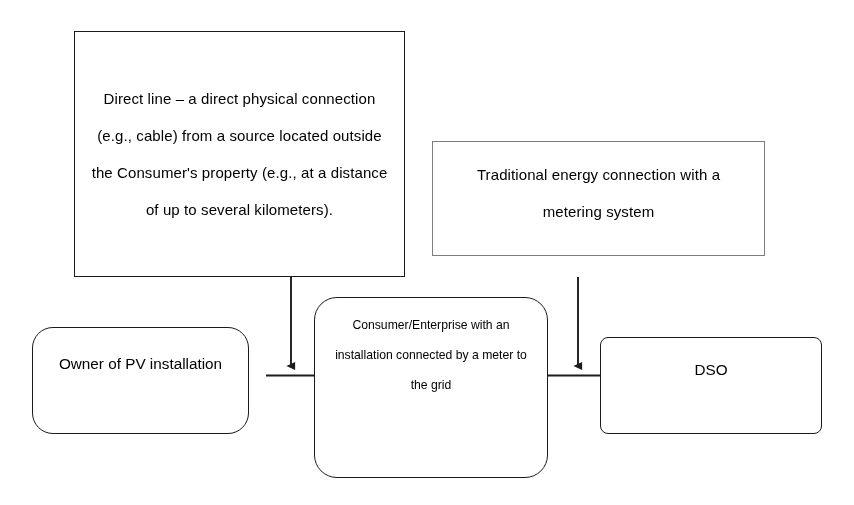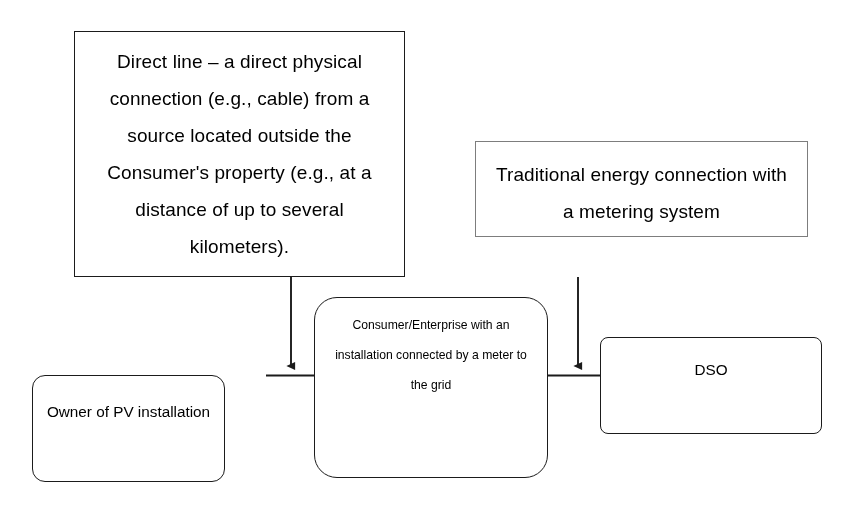--- a/index.html
+++ b/index.html
@@ -37,21 +37,21 @@
   
   .rect-note {
     border: 1.6px solid #1b1b1b;
     align-items: center;
   }
   .rect-note.light {
     border: 1.4px solid #7d7d7d;
     align-items: flex-start;
   }
   .rect-note .txt {
-    font-size: 19px;
+    font-size: 15px;
     line-height: 37px;
     letter-spacing: .1px;
   }
 
   
   .rounded {
     border: 1.9px solid #1b1b1b;
     align-items: flex-start;
   }
   .rounded .txt {
@@ -64,30 +64,28 @@
   }
 
   
   #note-direct-line {
     left: 74px;  top: 31px;
     width: 331px; height: 246px;
     padding: 0 14px;
   }
   #note-traditional {
     left: 432px; top: 141px;
-    width: 333px; height: 96px;
+    width: 333px; height: 115px;
     padding: 14px 14px 0 14px;
-    margin-left: 43px;
   }
   #box-owner {
     left: 32px;  top: 327px;
-    width: 193px; height: 107px;
-    border-radius: 13px;
+    width: 217px; height: 107px;
+    border-radius: 21px;
     padding: 17px 12px 0 12px;
-    margin-top: 48px;
   }
   #box-consumer {
     left: 314px; top: 297px;
     width: 234px; height: 181px;
     border-radius: 23px;
     padding: 12px 10px 0 10px;
   }
   #box-dso {
     left: 600px; top: 337px;
     width: 222px; height: 97px;

